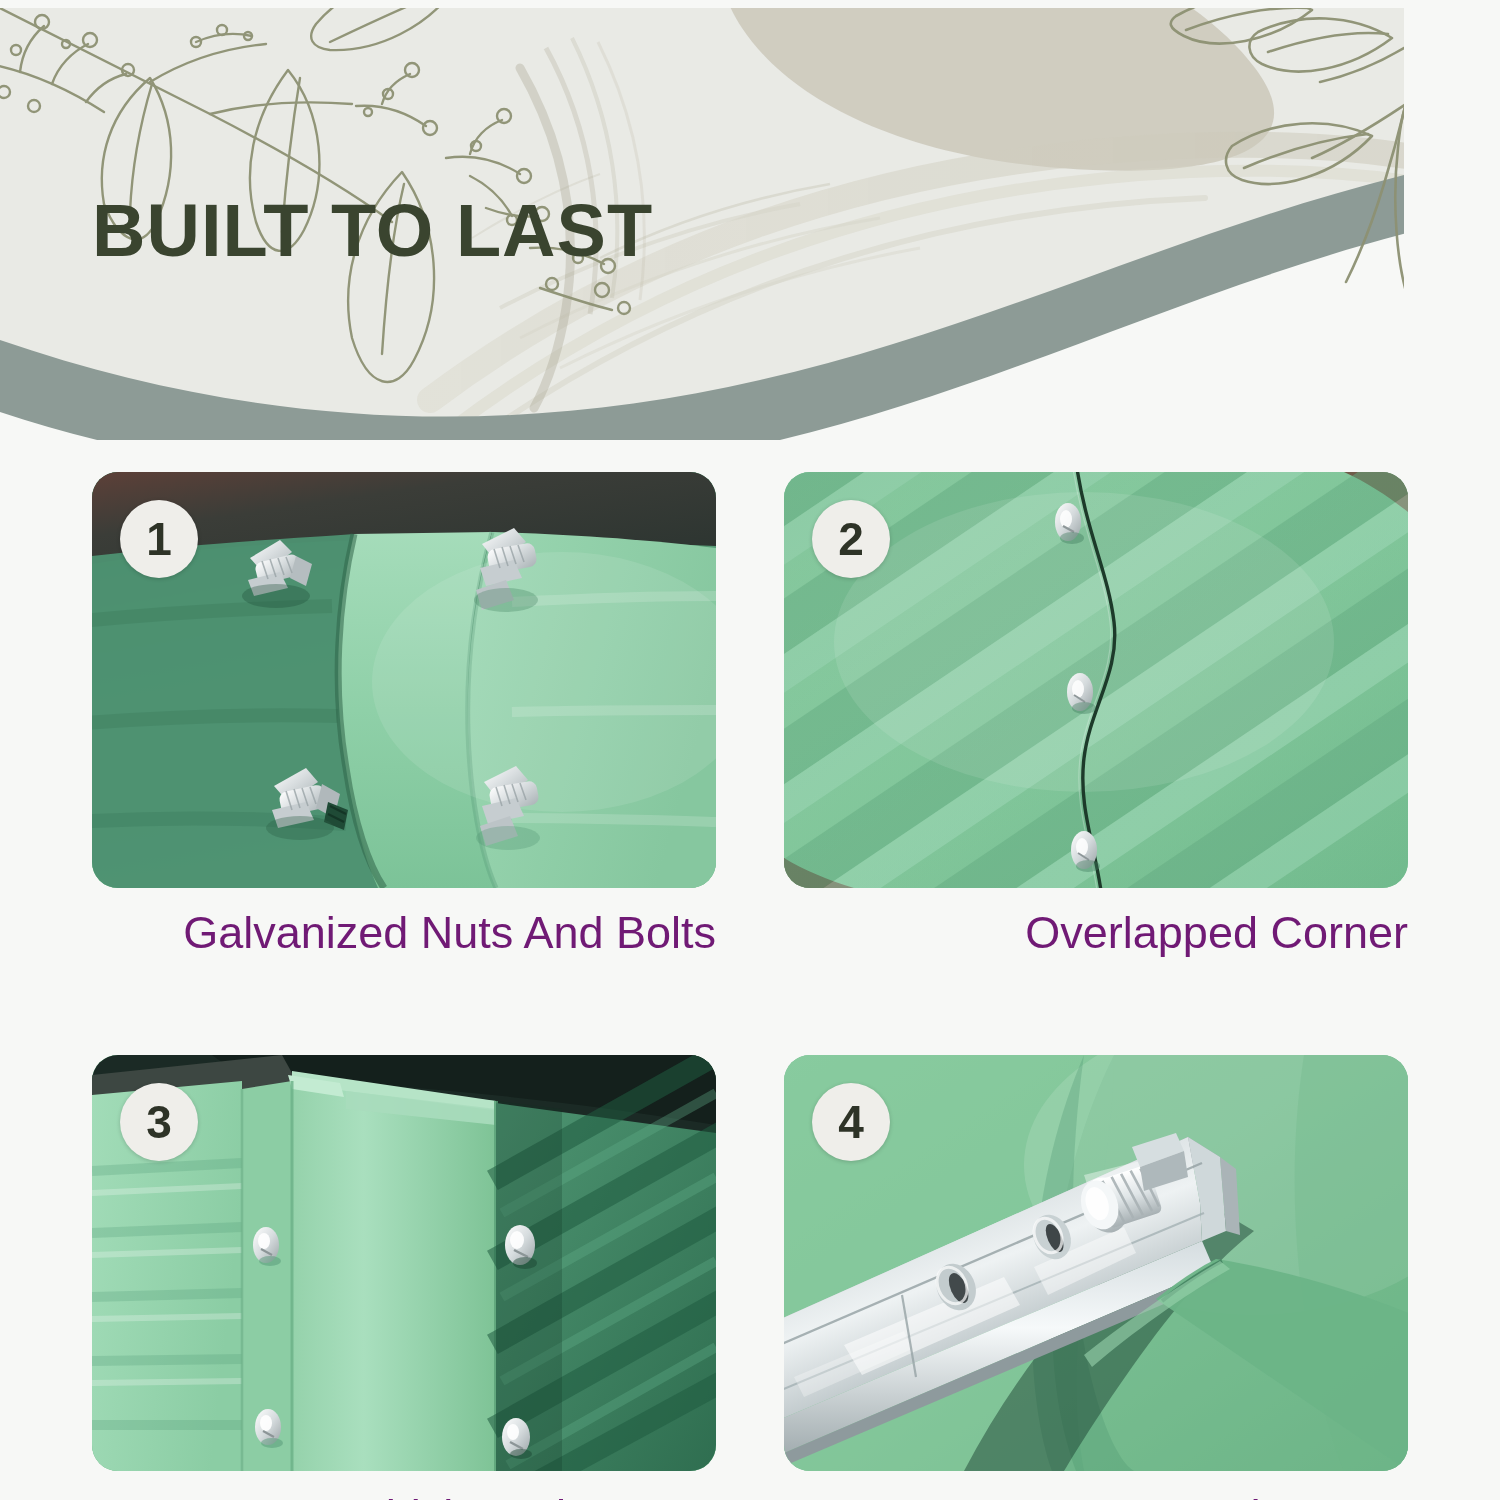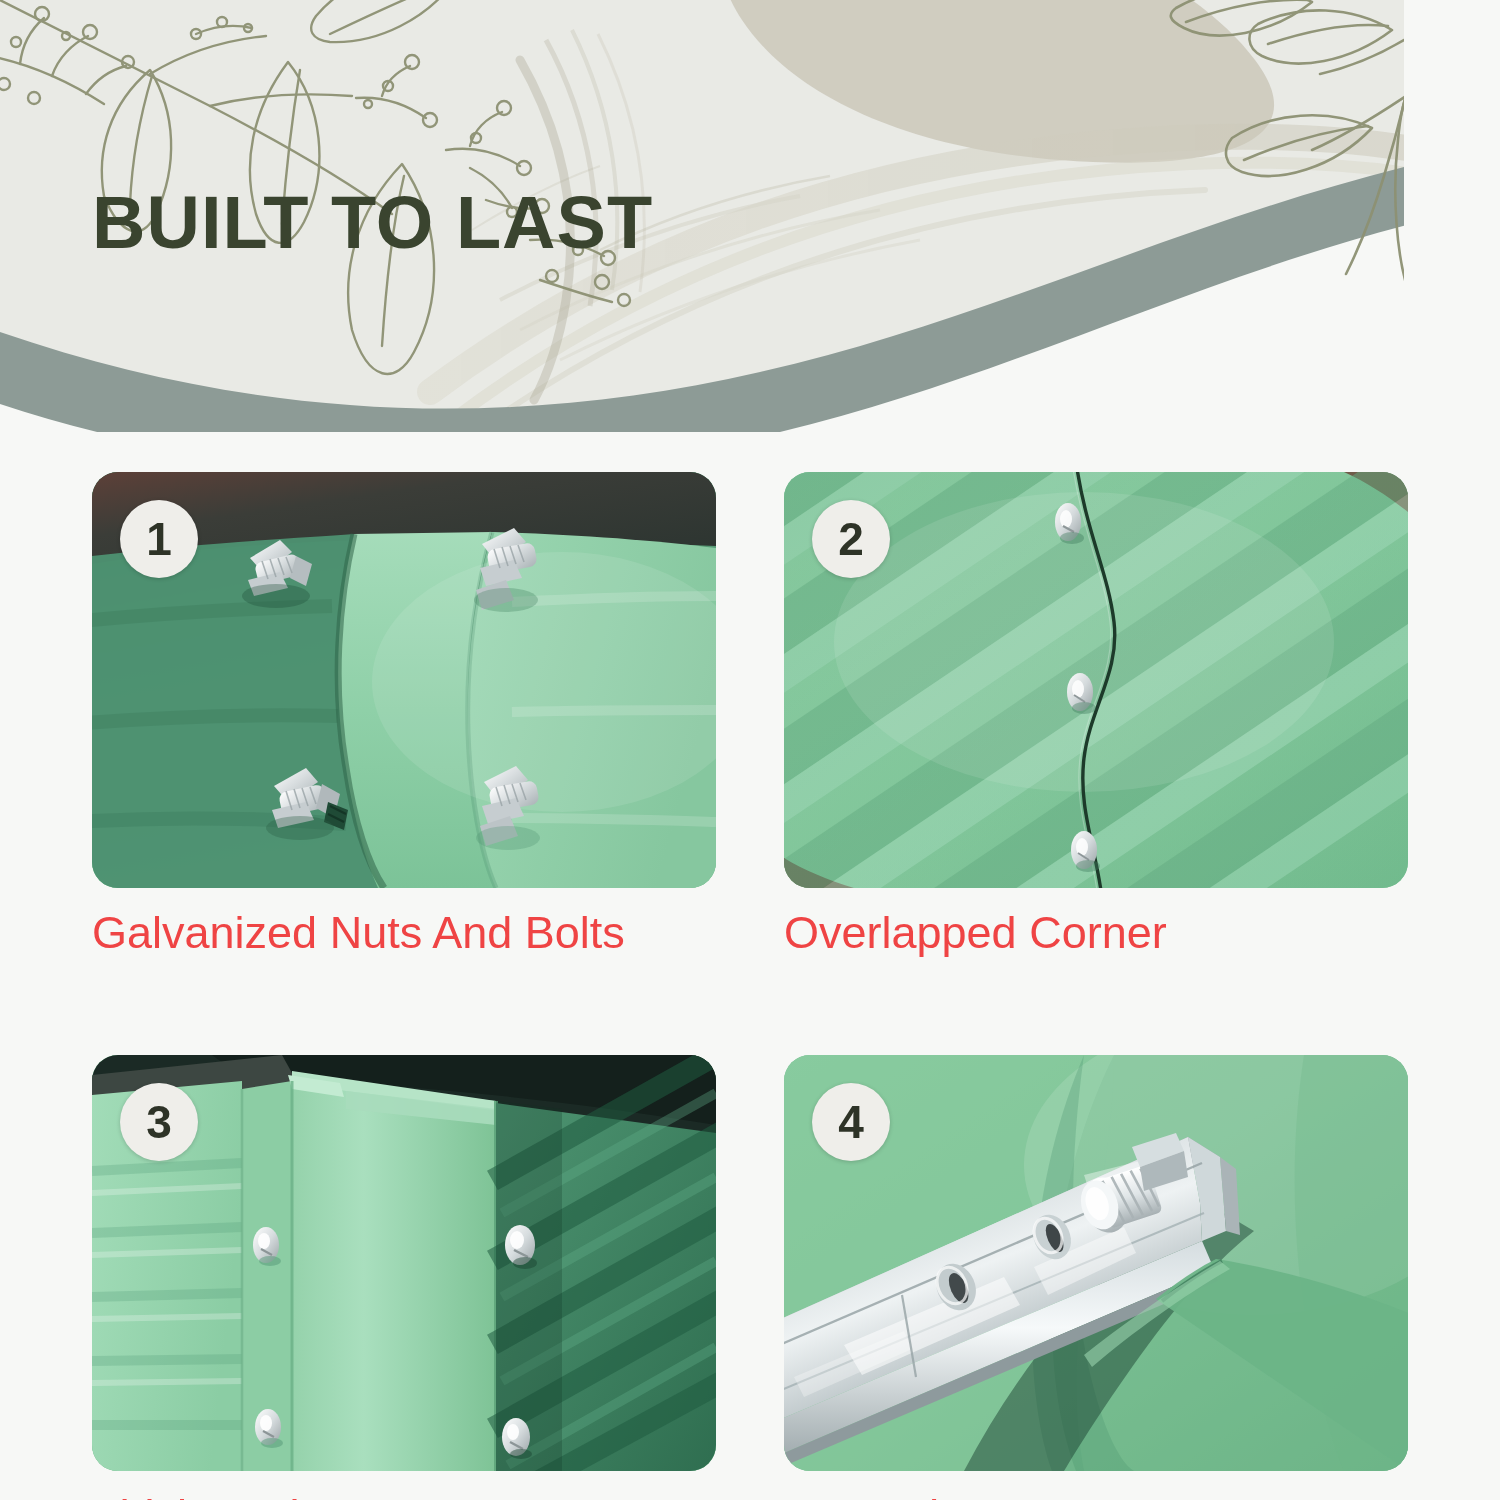--- a/index.html
+++ b/index.html
@@ -6,21 +6,21 @@
   body{
     width:1500px;height:1500px;
     background:#f7f8f6;
     font-family:"Liberation Sans","DejaVu Sans",sans-serif;
     overflow:hidden;
     position:relative;
   }
 
   
   .banner{
-    position:absolute;left:0;top:0;width:1404px;height:432px;
+    position:absolute;left:0;top:8px;width:1404px;height:432px;
     overflow:hidden;
   }
   .banner svg{position:absolute;left:0;top:0;}
   .banner-title{
     position:absolute;left:92px;top:186px;
     font-size:74px;font-weight:bold;
     letter-spacing:1px;
     color:#3a442f;
     line-height:1;
     white-space:nowrap;
@@ -52,23 +52,23 @@
     width:78px;height:78px;border-radius:50%;
     background:#efeeea;
     display:flex;align-items:center;justify-content:center;
     font-size:46px;font-weight:bold;color:#2e3327;
     box-shadow:0 1px 4px rgba(0,0,0,.18);
     z-index:9;
   }
 
   .caption{
     margin-top:20px;
-    text-align:left;
+    text-align:right;
     font-size:45px;
-    color:#ef4444;
+    color:#701a75;
     line-height:1.1;
     white-space:nowrap;
   }
 </style>
 </head>
 <body>
 
 <div class="banner">
   <svg width="1500" height="432" viewBox="0 0 1500 432">
     <defs>

